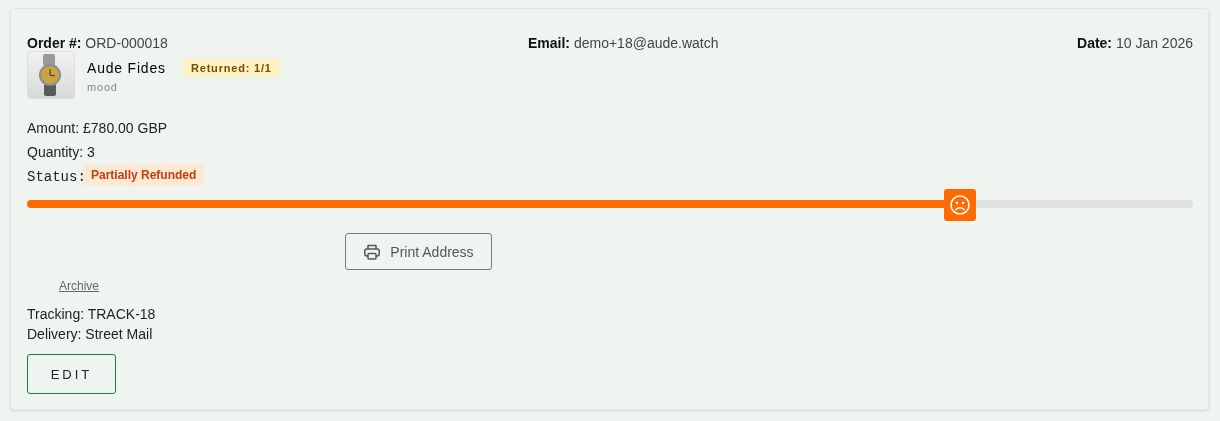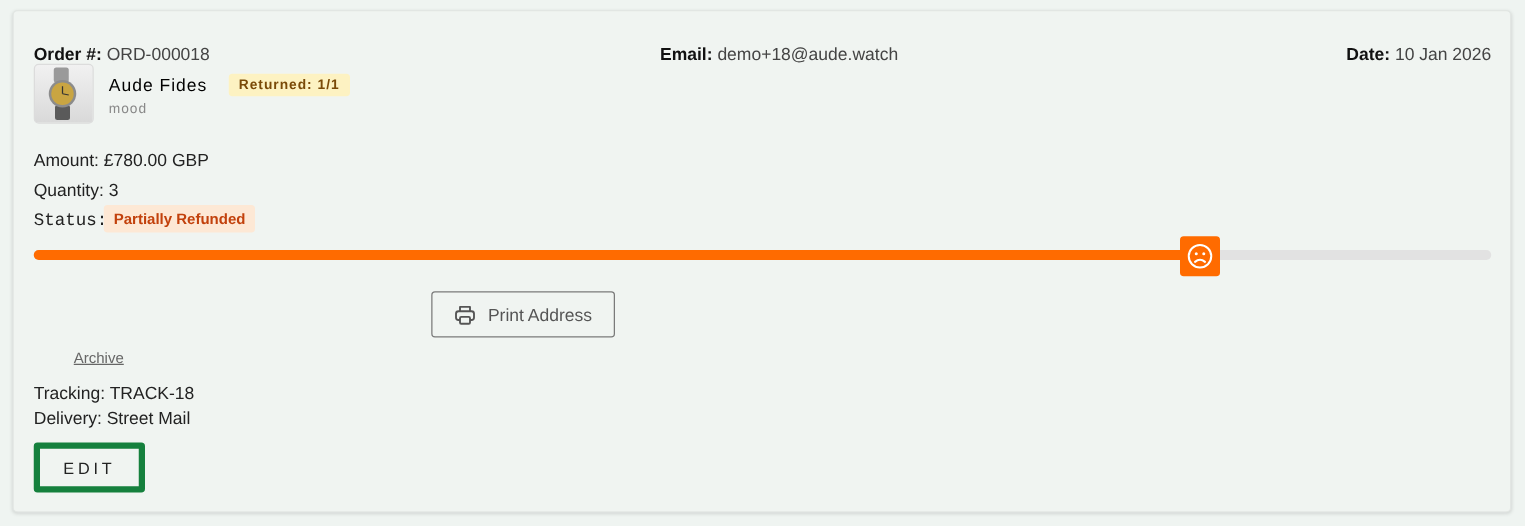--- a/index.html
+++ b/index.html
@@ -87,21 +87,21 @@
     position: absolute; left: 16px; top: 270px;
     font-size: 12px; color: #666; text-decoration: underline;
     cursor: pointer;
     margin-left: 32px;
   }
   .tracking { top: 297px; }
   .delivery { top: 317px; }
   .edit-btn {
     position: absolute; left: 16px; top: 345px;
     width: 89px; height: 40px;
-    border: 5px solid #15803d; border-radius: 3px;
+    border: 1px solid #15803d; border-radius: 3px;
     background: transparent; box-sizing: border-box;
     font-size: 13px; letter-spacing: 3px; color: #222;
     font-family: "Liberation Sans", sans-serif;
     cursor: pointer;
   }
 </style>
 </head>
 <body>
 
 <div class="card">

